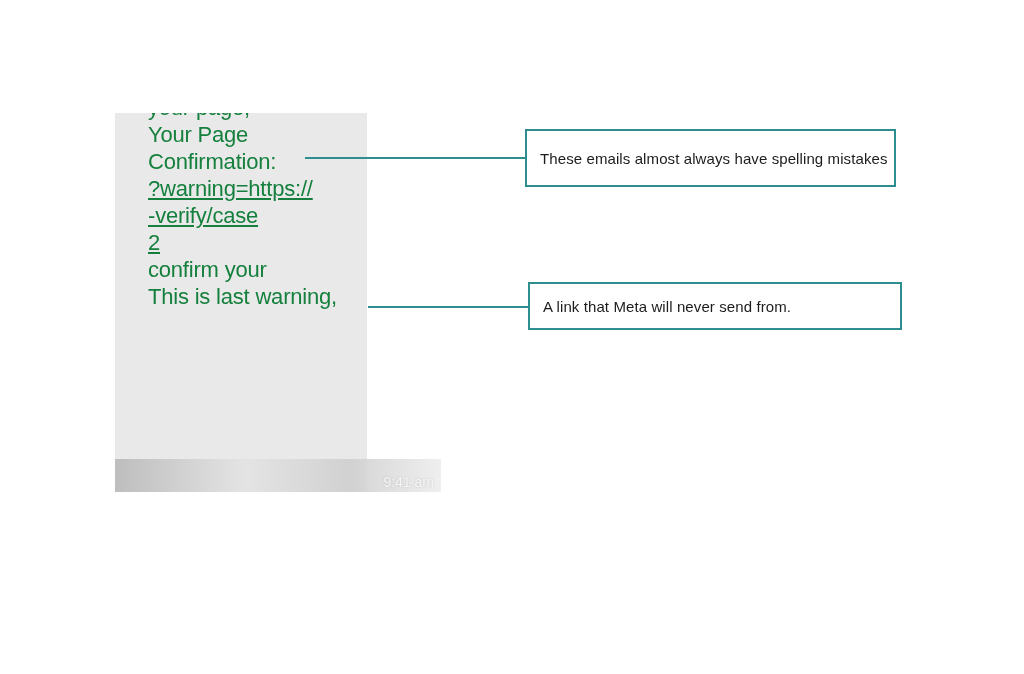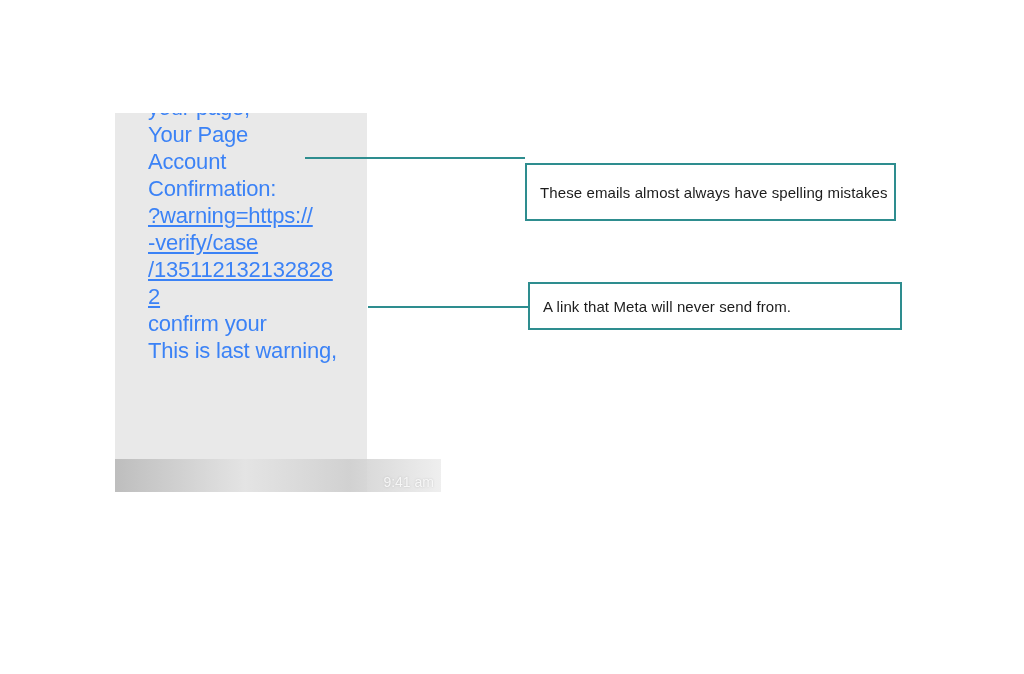--- a/index.html
+++ b/index.html
@@ -93,38 +93,36 @@
 <body>
 
 <div class="canvas">
 
   <div class="email-shot" style="background: rgb(233, 233, 233);"></div>
 
   <div class="time-strip">
     <span class="timestamp">9:41 am</span>
   </div>
 
-  <div class="email-text" style="color: #3b82f6;">
+  <div class="email-text" style="color: #15803d;">
     <div class="clipped-line">
       <span>your page,</span>
     </div>
     <div class="email-line">Your Page</div>
-    <div class="email-line">Account</div>
     <div class="email-line">Confirmation:</div>
     <div class="email-line link">?warning=https://</div>
     <div class="email-line link">-verify/case</div>
-    <div class="email-line link">/135112132132828</div>
     <div class="email-line link">2</div>
     <div class="email-line">confirm your</div>
     <div class="email-line">This is last warning,</div>
   </div>
 
   <div class="connector connector-1" style="background: rgb(46, 141, 143);"></div>
   <div class="connector connector-2" style="background: rgb(46, 141, 143);"></div>
 
-  <div class="callout callout-1" style="border-color: rgb(46, 141, 143); margin-top: 34px;">
+  <div class="callout callout-1" style="border-color: rgb(46, 141, 143);">
     <span>These emails almost always have spelling mistakes</span>
   </div>
   <div class="callout callout-2" style="border-color: rgb(46, 141, 143);">
     <span>A link that Meta will never send from.</span>
   </div>
 
 </div>
 
 </body></html>

